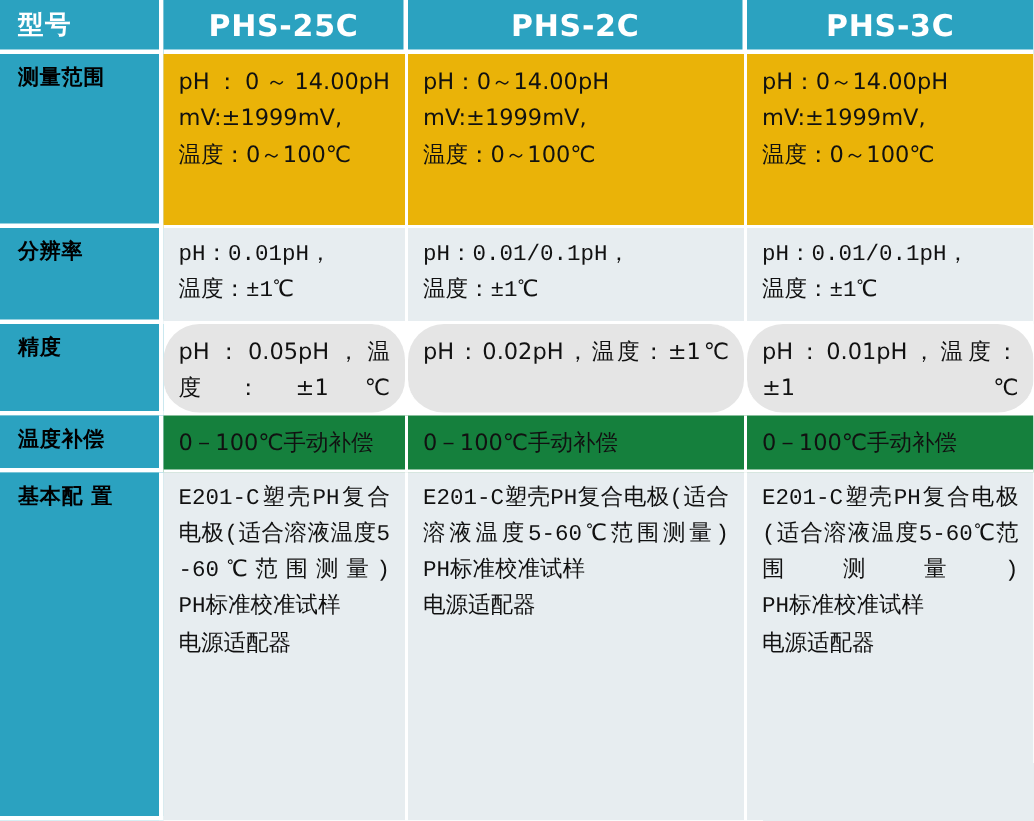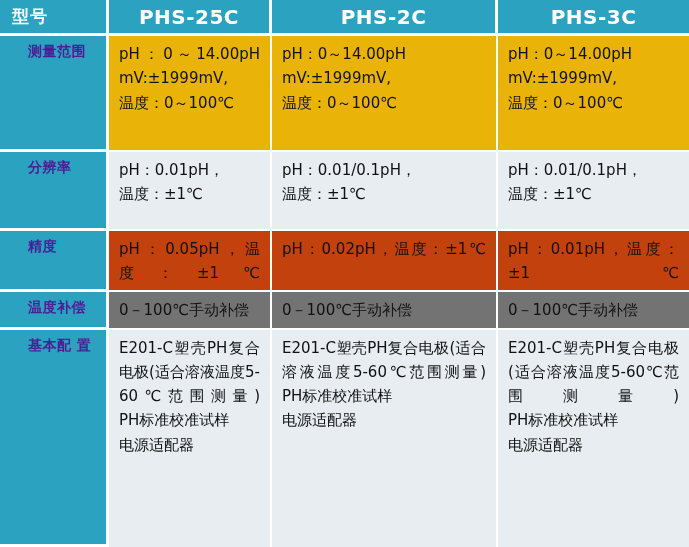--- a/index.html
+++ b/index.html
@@ -49,49 +49,49 @@
   }
   .hdr-model {
     text-align: center;
     font-size: 20px;
     letter-spacing: 0.5px;
   }
 
   
   tbody th.row-label {
     background: #2ba2c0;
-    color: #4c1d95;
+    color: #000000;
     font-weight: bold;
     font-size: 14px;
     text-align: left;
     vertical-align: top;
-    padding: 7px 0 0 28px;
+    padding: 7px 0 0 12px;
     border-right: 3px solid #ffffff;
     border-bottom: 3px solid #ffffff;
     letter-spacing: 0.5px;
   }
 
   tbody td.cell {
     vertical-align: top;
     padding: 6px 10px 4px 10px;
     font-size: 15px;
     color: #111111;
     line-height: 1.62;
     border-right: 2px solid #ffffff;
     border-bottom: 2px solid #ffffff;
     word-break: break-all;
   }
   tbody td.cell:last-child { border-right: none; }
   tbody tr:last-child td.cell { border-bottom: none; }
 
   
   .tint-a td.cell { background: #eab308; }
-  .tint-b td.cell { background: #e7edf0; }
-  .tint-c td.cell { background: #c2410c; }
-  .tint-d td.cell { background: #737373; }
+  .tint-b td.cell { background: #e7edf0; font-family: Liberation Mono, monospace; }
+  .tint-c td.cell { background: #e5e5e5; border-radius: 24px; }
+  .tint-d td.cell { background: #15803d; }
 
   
   .just {
     text-align: justify;
     text-align-last: justify;
     margin: 0;
   }
   .plain { margin: 0; text-align: left; }
 
   .nowrapline { white-space: nowrap; }
@@ -130,21 +130,21 @@
         <p class="plain nowrapline">mV:±1999mV,</p>
         <p class="plain nowrapline">温度：0～100℃</p>
       </td>
       <td class="cell">
         <p class="plain nowrapline">pH：0～14.00pH</p>
         <p class="plain nowrapline">mV:±1999mV,</p>
         <p class="plain nowrapline">温度：0～100℃</p>
       </td>
     </tr>
 
-    <tr class="tint-b" style="height:79px;">
+    <tr class="tint-b" style="height:64px;">
       <th class="row-label">分辨率</th>
       <td class="cell">
         <p class="plain nowrapline">pH：0.01pH，</p>
         <p class="plain nowrapline">温度：±1℃</p>
       </td>
       <td class="cell">
         <p class="plain nowrapline">pH：0.01/0.1pH，</p>
         <p class="plain nowrapline">温度：±1℃</p>
       </td>
       <td class="cell">

